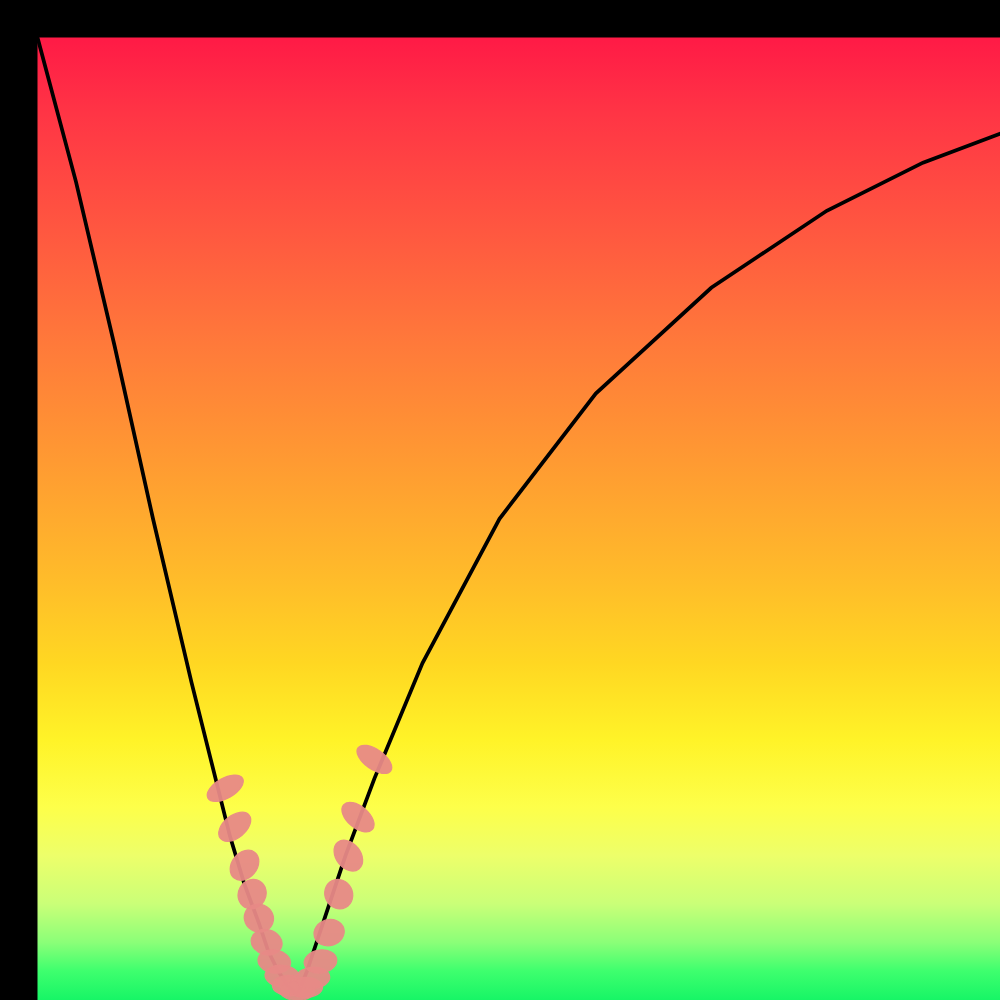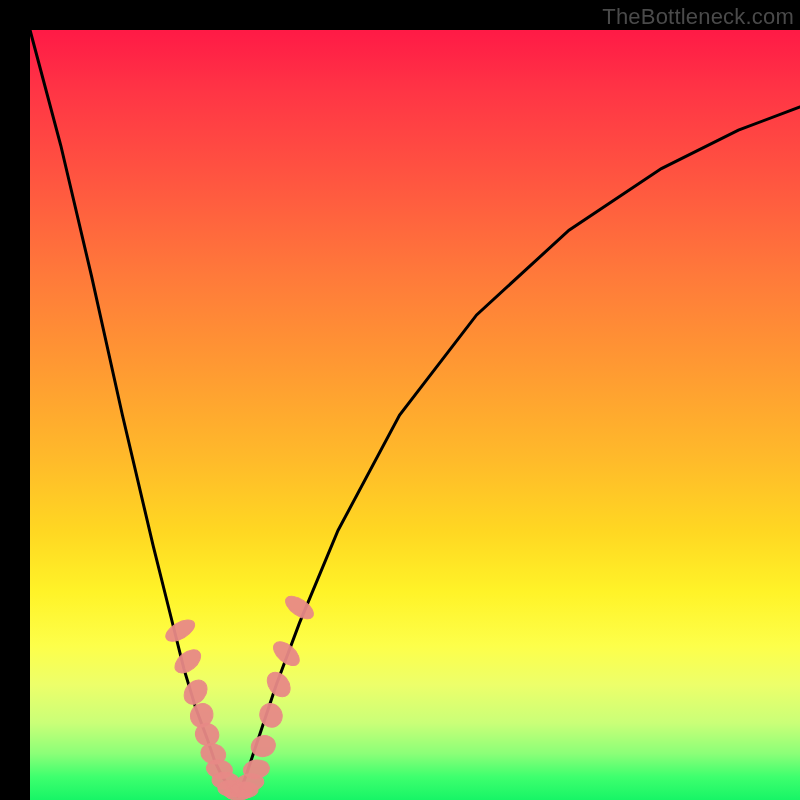--- a/index.html
+++ b/index.html
@@ -97,14 +97,13 @@
           <ellipse cx="220.2" cy="752.3" rx="13.6" ry="8.5" transform="rotate(-3.6 220.2 752.3)" class="marker"></ellipse>
           <ellipse cx="226.4" cy="739.2" rx="13.1" ry="9.2" transform="rotate(-8.3 226.4 739.2)" class="marker"></ellipse>
           <ellipse cx="233.3" cy="716.1" rx="12.2" ry="10.4" transform="rotate(-16.5 233.3 716.1)" class="marker"></ellipse>
           <ellipse cx="241.0" cy="685.3" rx="11.0" ry="12.0" transform="rotate(-27.5 241.0 685.3)" class="marker"></ellipse>
           <ellipse cx="248.7" cy="654.5" rx="9.8" ry="13.6" transform="rotate(-38.5 248.7 654.5)" class="marker"></ellipse>
           <ellipse cx="256.4" cy="623.7" rx="8.6" ry="15.2" transform="rotate(-49.5 256.4 623.7)" class="marker"></ellipse>
           <ellipse cx="269.5" cy="577.5" rx="8.0" ry="16.0" transform="rotate(-55.0 269.5 577.5)" class="marker"></ellipse>
         </g>
     </svg>
   </div>
-  <div class="watermark">TheBottleneck.com</div>
 </div>
 
 </body></html>

